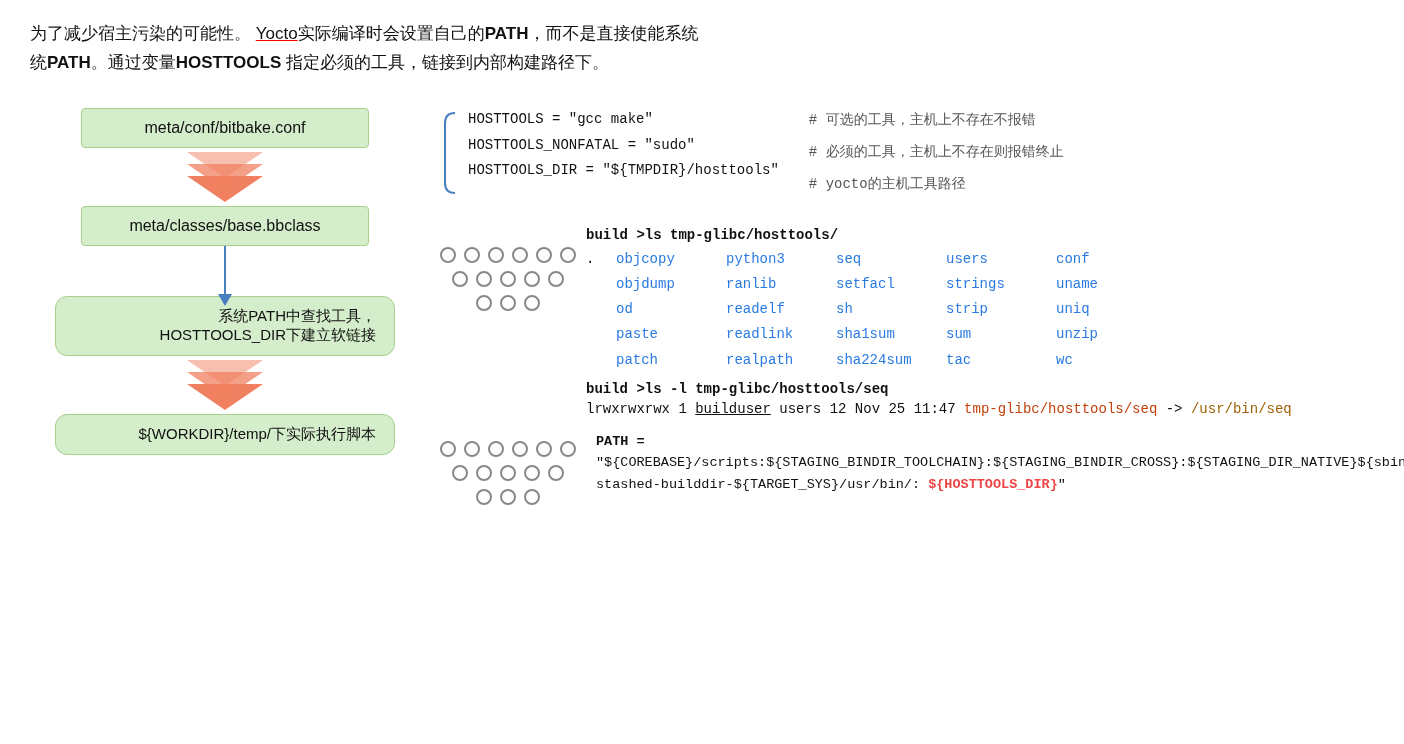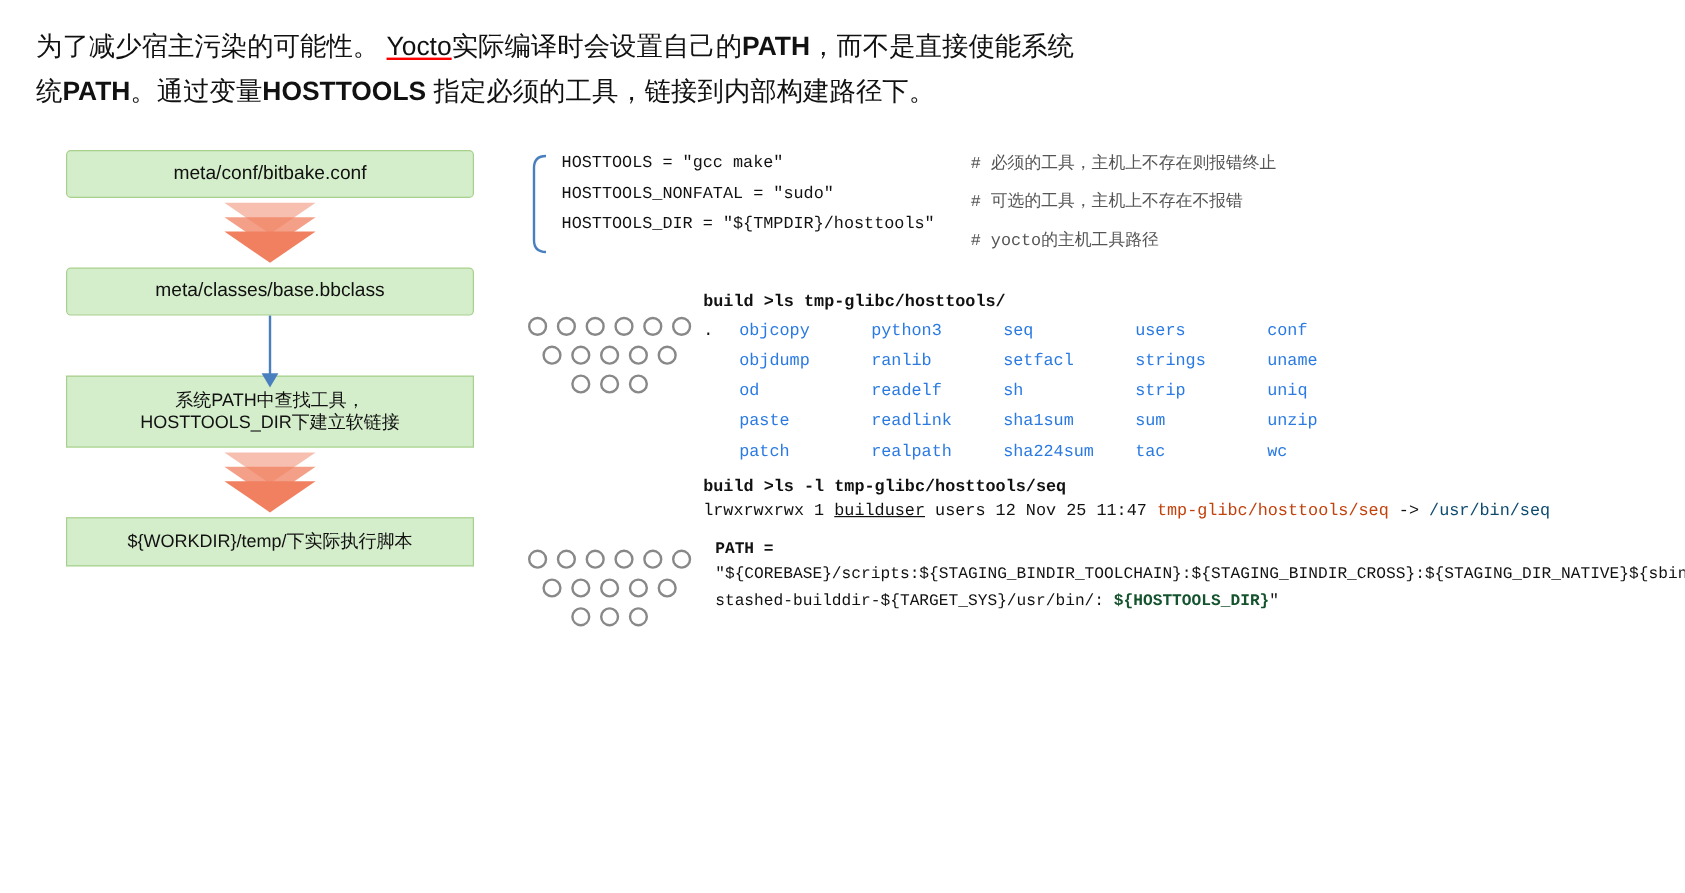--- a/index.html
+++ b/index.html
@@ -8,21 +8,21 @@
       background: #fff;
       width: 1404px;
       min-height: 744px;
       padding: 20px 30px;
       font-size: 16px;
       color: #111;
       overflow: hidden;
     }
 
     .intro-text {
-      font-size: 22px;
+      font-size: 17px;
       line-height: 1.7;
       margin-bottom: 20px;
       max-width: 1340px;
     }
 
     .intro-text .underline-red {
       text-decoration: underline;
       text-decoration-color: red;
     }
 
@@ -46,21 +46,21 @@
       margin-top: 10px;
     }
 
     .flow-box {
       background: #d4edca;
       border: 1.5px solid #a8d08d;
       border-radius: 4px;
       padding: 10px 18px;
       font-size: 16px;
       text-align: center;
-      width: 340px;
+      width: 288px;
     }
 
     
     .triple-arrow {
       display: flex;
       flex-direction: column;
       align-items: center;
       margin: 4px 0;
       gap: 0px;
     }
@@ -94,24 +94,24 @@
       width: 0;
       height: 0;
       border-left: 7px solid transparent;
       border-right: 7px solid transparent;
       border-top: 12px solid #4a7fbf;
     }
 
     .flow-box-small {
       background: #d4edca;
       border: 1.5px solid #a8d08d;
-      border-radius: 0;
+      border-radius: 12px;
       padding: 10px 18px;
       font-size: 15px;
-      text-align: center;
+      text-align: right;
       width: 340px;
     }
 
     
     .right-col {
       flex: 1;
       display: flex;
       flex-direction: column;
       padding-left: 20px;
       gap: 14px;
@@ -181,21 +181,21 @@
 
     .symlink-line {
       font-family: 'Courier New', Consolas, monospace;
       font-size: 14px;
       color: #111;
       margin-top: 4px;
     }
 
     .symlink-line .link-path { color: #c2410c; }
     .symlink-line .arrow-sym { color: #111; }
-    .symlink-line .target-path { color: #0c4a6e; }
+    .symlink-line .target-path { color: #a16207; }
     .symlink-line .underline-user { text-decoration: underline; }
 
     .dots-row {
       display: flex;
       flex-direction: row;
       gap: 8px;
     }
 
     .dot {
       width: 16px;
@@ -207,21 +207,21 @@
 
     
     .path-section {
       font-family: 'Courier New', Consolas, monospace;
       font-size: 13.5px;
       color: #111;
       line-height: 1.6;
     }
 
     .path-section .path-bold { font-weight: bold; }
-    .path-section .hosttools-bold { font-weight: bold; color: #14532d; }
+    .path-section .hosttools-bold { font-weight: bold; color: #ef4444; }
 
     
     .middle-area {
       display: flex;
       flex-direction: row;
       gap: 10px;
       align-items: flex-start;
       margin-top: 5px;
     }
 
@@ -294,22 +294,22 @@
         <svg class="bracket-svg" viewBox="0 0 18 90" width="18" height="90">
           <path d="M15,5 Q5,5 5,15 L5,40 Q5,45 5,45 Q5,50 5,55 L5,75 Q5,85 15,85" stroke="#4a7fbf" stroke-width="2" fill="none"></path>
         </svg>
         <div class="hosttools-lines">
           <div class="code-block">HOSTTOOLS = "gcc make"</div>
           <div class="code-block">HOSTTOOLS_NONFATAL = "sudo"</div>
           <div class="code-block">HOSTTOOLS_DIR = "${TMPDIR}/hosttools"</div>
         </div>
       </div>
       <div class="comments-col">
+        <div class="comment-line"># 可选的工具，主机上不存在不报错</div>
         <div class="comment-line"># 必须的工具，主机上不存在则报错终止</div>
-        <div class="comment-line"># 可选的工具，主机上不存在不报错</div>
         <div class="comment-line"># yocto的主机工具路径</div>
       </div>
     </div>
 
     <div class="middle-area">
       <div class="dots-col">
         <div class="dots-row">
           <div class="dot"></div>
           <div class="dot"></div>
           <div class="dot"></div>

